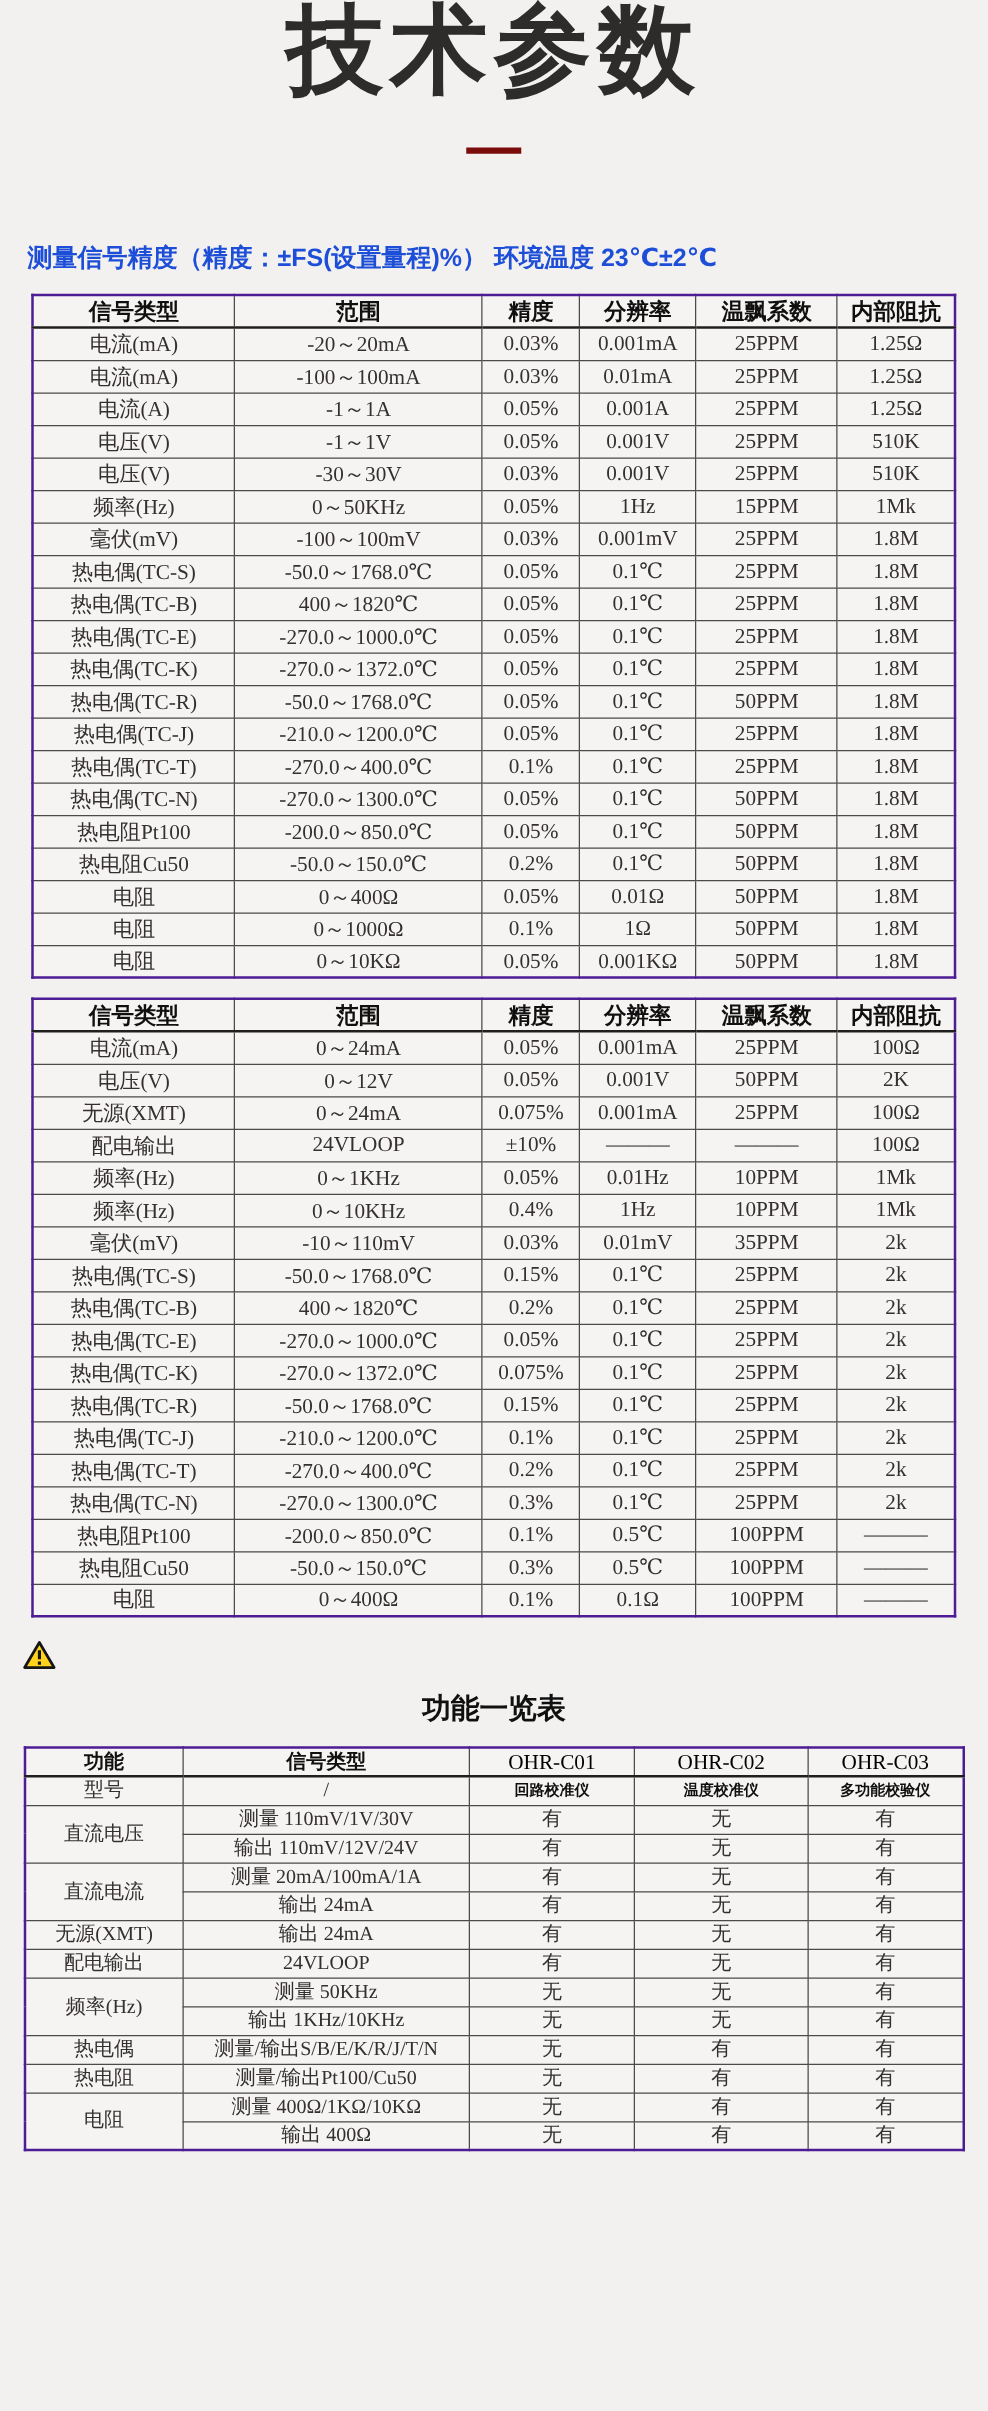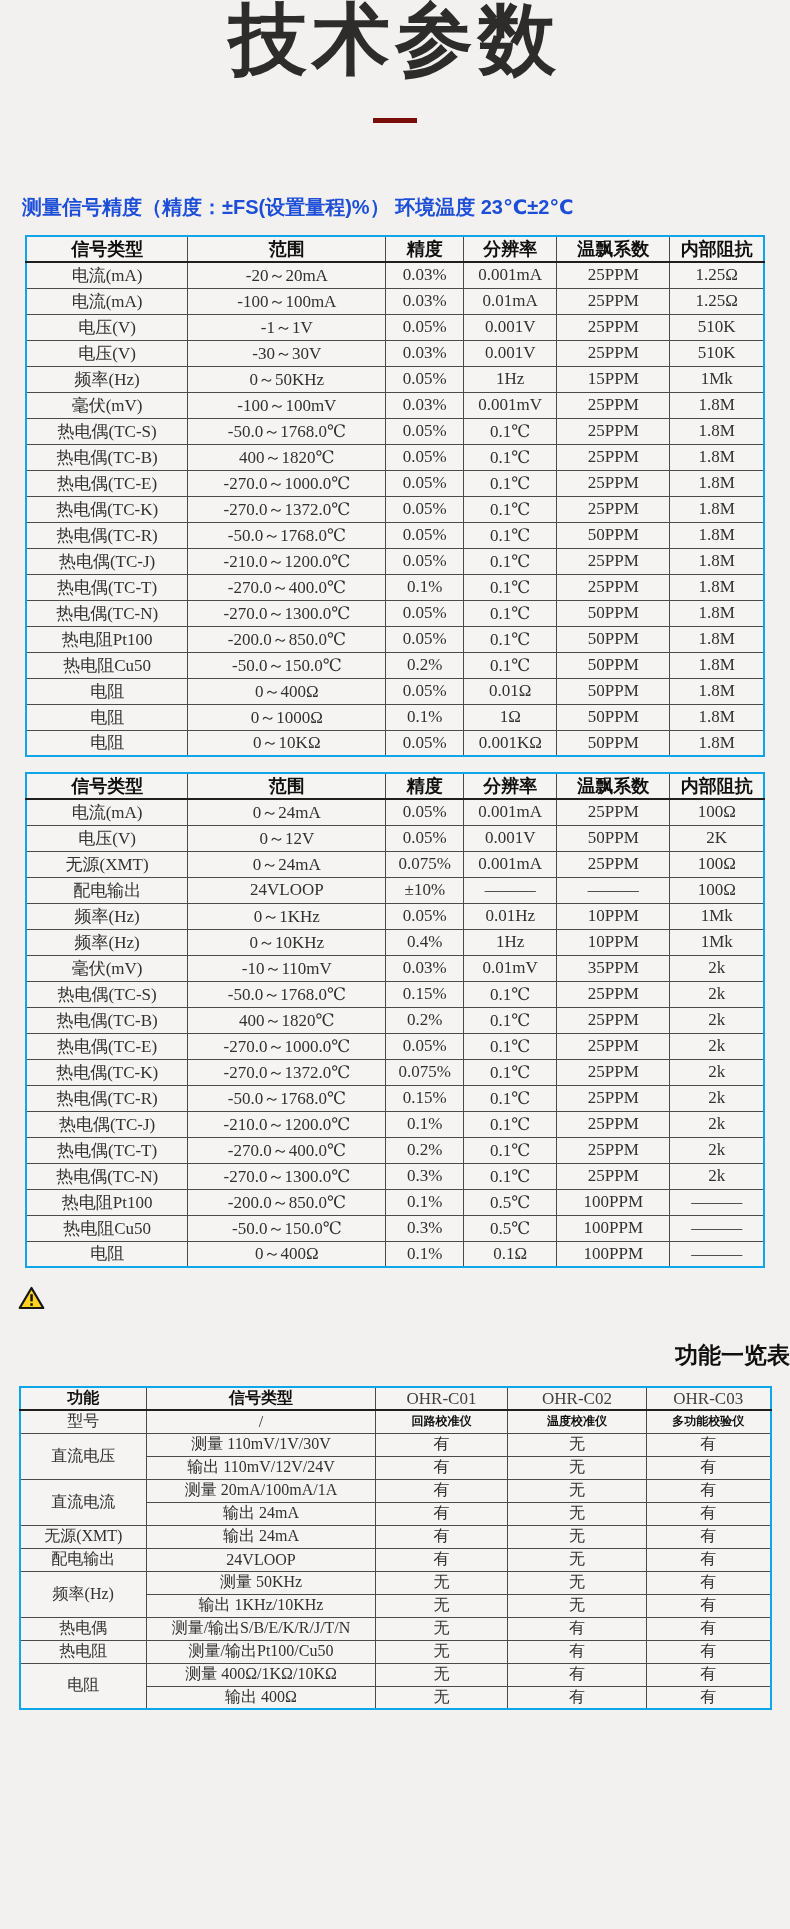--- a/index.html
+++ b/index.html
@@ -29,21 +29,21 @@
     font-size: 20px;
     line-height: 1.3;
     font-weight: 700;
     color: #1d4ed8;
   }
   table {
     border-collapse: collapse;
     margin: 15px auto 0 auto;
     width: 740px;
     background: #f6f4f2;
-    border: 2px solid #0ea5e9;
+    border: 2px solid #4c1d95;
     table-layout: fixed;
   }
   th, td {
     border: 1px solid #4a4a4a;
     text-align: center;
     vertical-align: middle;
     font-family: "Liberation Serif", "DejaVu Serif", serif;
     font-size: 17px;
     color: #33302f;
     height: 26px;
@@ -70,37 +70,37 @@
     align-items: center;
     gap: 9px;
     margin: 18px 18px 0 18px;
     font-size: 17px;
     font-weight: 700;
     color: #161616;
     white-space: nowrap;
   }
   .note svg { flex: 0 0 auto; }
   .fn-heading {
-    margin-top: 30px;
-    text-align: right;
+    margin-top: 15px;
+    text-align: center;
     font-size: 23px;
     font-weight: 700;
     color: #101010;
   }
   .fn th:nth-child(1){width:127px}
   .fn th:nth-child(2){width:229px}
   .fn th:nth-child(3){width:132px}
   .fn th:nth-child(4){width:139px}
   .fn th:nth-child(5){width:124px}
   .fn th, .fn td { height: 23px; font-size: 16px; }
   .fn th.serif {
     font-family: "Liberation Serif", "DejaVu Serif", serif;
     font-weight: 400;
     font-size: 17px;
-    color: #404040;
+    color: #000000;
   }
   .fn td.bold-sans {
     font-family: "Liberation Sans", "DejaVu Sans", sans-serif;
     font-weight: 700;
     font-size: 12px;
     color: #101010;
   }
 </style>
 </head>
 <body>
@@ -129,20 +129,28 @@
           <td>0.03%</td>
           <td>0.001mA</td>
           <td>25PPM</td>
           <td>1.25Ω</td>
         </tr>
         <tr>
           <td>电流(mA)</td>
           <td>-100～100mA</td>
           <td>0.03%</td>
           <td>0.01mA</td>
+          <td>25PPM</td>
+          <td>1.25Ω</td>
+        </tr>
+        <tr>
+          <td>电流(A)</td>
+          <td>-1～1A</td>
+          <td>0.05%</td>
+          <td>0.001A</td>
           <td>25PPM</td>
           <td>1.25Ω</td>
         </tr>
         <tr>
           <td>电压(V)</td>
           <td>-1～1V</td>
           <td>0.05%</td>
           <td>0.001V</td>
           <td>25PPM</td>
           <td>510K</td>

